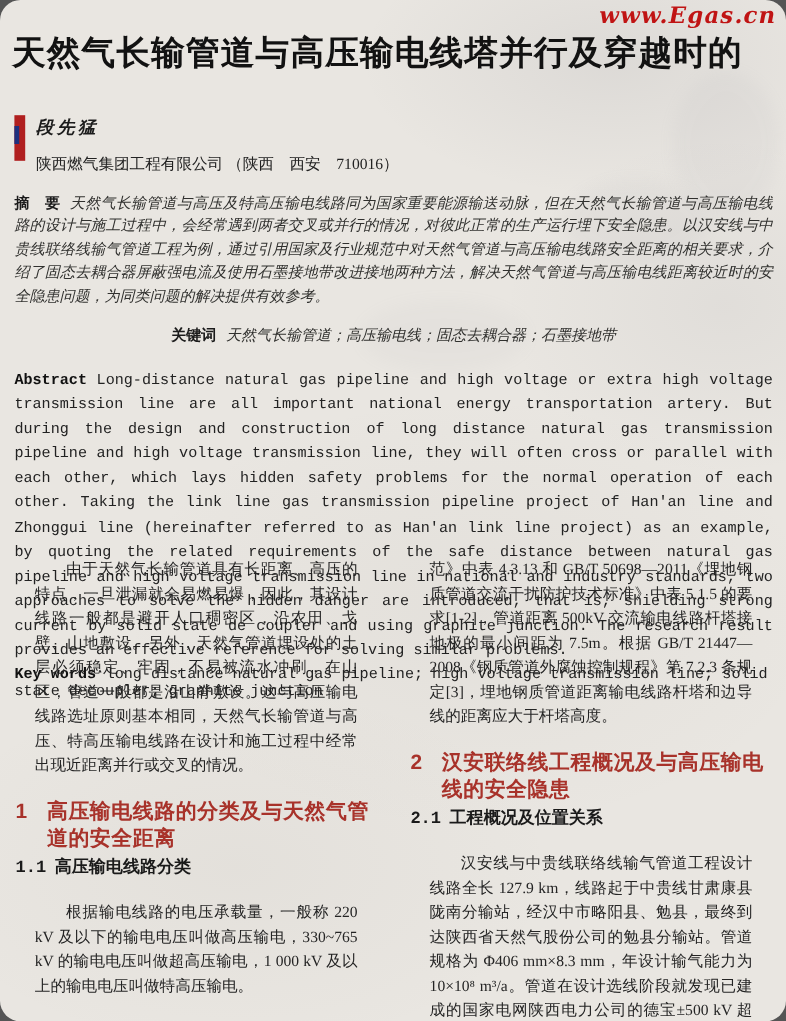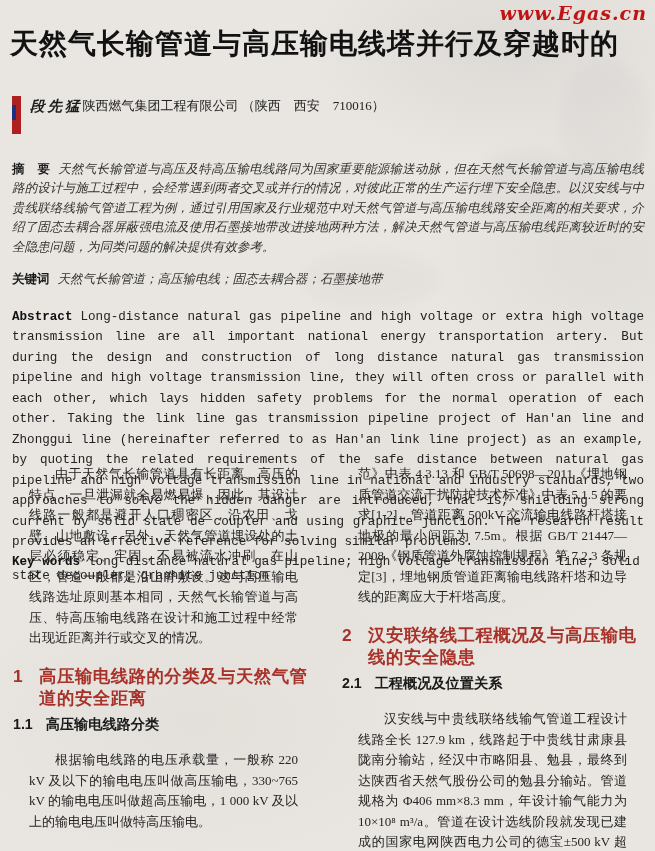--- a/index.html
+++ b/index.html
@@ -10,20 +10,21 @@
     margin:0 auto;
     overflow:hidden;
     background:
       radial-gradient(ellipse 300px 160px at 78% 6%, rgba(110,110,120,0.10), transparent 70%),
       radial-gradient(ellipse 260px 200px at 92% 30%, rgba(110,110,120,0.07), transparent 70%),
       radial-gradient(ellipse 420px 260px at 60% 60%, rgba(120,115,105,0.05), transparent 70%),
       radial-gradient(ellipse 380px 220px at 30% 85%, rgba(120,115,105,0.05), transparent 70%),
       #e9e6e1;
     font-family:"Liberation Serif", serif;
     color:#2a2a2a;
+    border-radius:17px;
   }
   .blob{position:absolute;border-radius:50%;filter:blur(6px);background:#9a9aa2;opacity:0.07;}
   .blob1{width:120px;height:70px;left:470px;top:150px;}
   .blob2{width:90px;height:120px;left:560px;top:60px;}
   .blob3{width:140px;height:60px;left:300px;top:250px;opacity:0.05;}
 
   
   .title-block{
     position:absolute;left:10px;top:24px;width:620px;
     font-family:"Liberation Sans", sans-serif;
@@ -32,21 +33,21 @@
   }
   .watermark{
     position:absolute;right:8px;top:2px;z-index:5;
     font-family:"DejaVu Serif", serif;
     font-style:italic;font-weight:700;font-size:19px;
     letter-spacing:1px;
   }
   .author-block{position:absolute;left:12px;top:96px;display:flex;}
   .author-bar{width:9px;height:38px;margin-right:9px;position:relative;}
   .author-bar .ink{position:absolute;left:0;top:9px;width:4px;height:15px;}
-  .author-texts{display:flex;flex-direction:row;justify-content:space-between;height:40px;padding-top:1px;}
+  .author-texts{display:flex;flex-direction:column;justify-content:space-between;height:40px;padding-top:1px;gap:12px;}
   .author-name{font-size:14.5px;font-style:italic;font-weight:600;color:#1c1c1c;letter-spacing:3px;}
   .affiliation{font-size:13px;color:#222;}
 
   
   .front{position:absolute;left:12px;top:148px;width:632px;font-family:Liberation Mono, monospace;}
   .abs-cn{font-size:12.5px;line-height:19.5px;text-align:justify;color:#30302e;font-style:italic;}
   .abs-cn .lbl, .kw-cn .lbl{font-weight:700;font-style:normal;color:#1b1b1b;margin-right:8px;}
   .kw-cn{font-size:12.5px;margin-top:4px;color:#30302e;font-style:italic;}
   .abs-en{margin-top:19px;font-size:12.6px;line-height:20.5px;text-align:justify;color:#222;}
   .abs-en .lbl, .kw-en .lbl{font-weight:700;margin-right:8px;color:#111;}
@@ -62,21 +63,21 @@
   .indent{text-indent:2em;}
   .h1{
     display:flex;align-items:flex-start;
     font-family:"Liberation Sans", sans-serif;
     font-weight:700;font-size:17.4px;line-height:22.5px;
     margin:7px 0 5px 0;letter-spacing:0.5px;
   }
   .h1 .hnum{flex:0 0 1.5em;}
   .h2{
     display:flex;align-items:flex-start;
-    font-family:Liberation Sans, sans-serif;
+    font-family:Liberation Mono, monospace;
     font-weight:700;font-size:14.2px;line-height:19.5px;
     color:#1a1a1a;margin:5px 0 3px 0;
   }
   .h2 .hnum{flex:0 0 2.3em;}
 </style>
 </head>
 <body>
 
 <div class="page">
 
@@ -95,21 +96,21 @@
       <div class="ink" style="background: rgb(29, 47, 126);"></div>
     </div>
     <div class="author-texts">
       <div class="author-name">段先猛</div>
       <div class="affiliation">陕西燃气集团工程有限公司 （陕西　西安　710016）</div>
     </div>
   </div>
 
   <div class="front">
     <p class="abs-cn"><span class="lbl">摘　要</span><span>天然气长输管道与高压及特高压输电线路同为国家重要能源输送动脉，但在天然气长输管道与高压输电线路的设计与施工过程中，会经常遇到两者交叉或并行的情况，对彼此正常的生产运行埋下安全隐患。以汉安线与中贵线联络线输气管道工程为例，通过引用国家及行业规范中对天然气管道与高压输电线路安全距离的相关要求，介绍了固态去耦合器屏蔽强电流及使用石墨接地带改进接地两种方法，解决天然气管道与高压输电线距离较近时的安全隐患问题，为同类问题的解决提供有效参考。</span></p>
-    <p class="kw-cn" style="margin:4px 0 0 0;"><span class="lbl">关键词</span><span>天然气长输管道；高压输电线；固态去耦合器；石墨接地带</span></p>
+    <p class="kw-cn" style="margin:4px 0 0 0;text-align:center;"><span class="lbl">关键词</span><span>天然气长输管道；高压输电线；固态去耦合器；石墨接地带</span></p>
     <p class="abs-en" style="margin-bottom:0;"><span class="lbl">Abstract</span><span>Long-distance natural gas pipeline and high voltage or extra high voltage transmission line are all important national energy transportation artery. But during the design and construction of long distance natural gas transmission pipeline and high voltage transmission line, they will often cross or parallel with each other, which lays hidden safety problems for the normal operation of each other. Taking the link line gas transmission pipeline project of Han'an line and Zhonggui line (hereinafter referred to as Han'an link line project) as an example, by quoting the related requirements of the safe distance between natural gas pipeline and high voltage transmission line in national and industry standards, two approaches to solve the hidden danger are introduced, that is, shielding strong current by solid state de coupler and using graphite junction. The research result provides an effective reference for solving similar problems.</span></p>
     <p class="kw-en" style="margin:2px 0 0 0;"><span class="lbl">Key words</span><span>long-distance natural gas pipeline; high voltage transmission line; solid state decoupler; graphite junction</span></p>
   </div>
 
   <div class="columns">
 
     <div class="col">
       <p class="para indent">由于天然气长输管道具有长距离、高压的特点，一旦泄漏就会易燃易爆，因此，其设计线路一般都是避开人口稠密区，沿农田、戈壁、山地敷设。另外，天然气管道埋设处的土层必须稳定、牢固，不易被流水冲刷，在山区，管道一般都是沿山脊敷设。这与高压输电线路选址原则基本相同，天然气长输管道与高压、特高压输电线路在设计和施工过程中经常出现近距离并行或交叉的情况。</p>
       <div class="h1 accent" style="color: rgb(168, 50, 42);">
         <span class="hnum">1</span>

